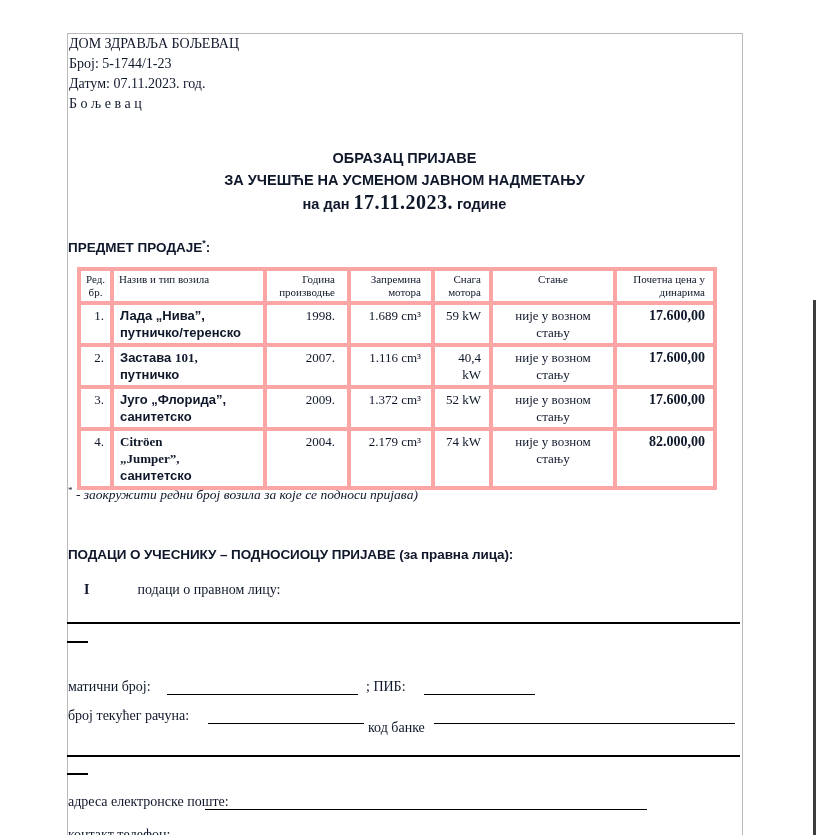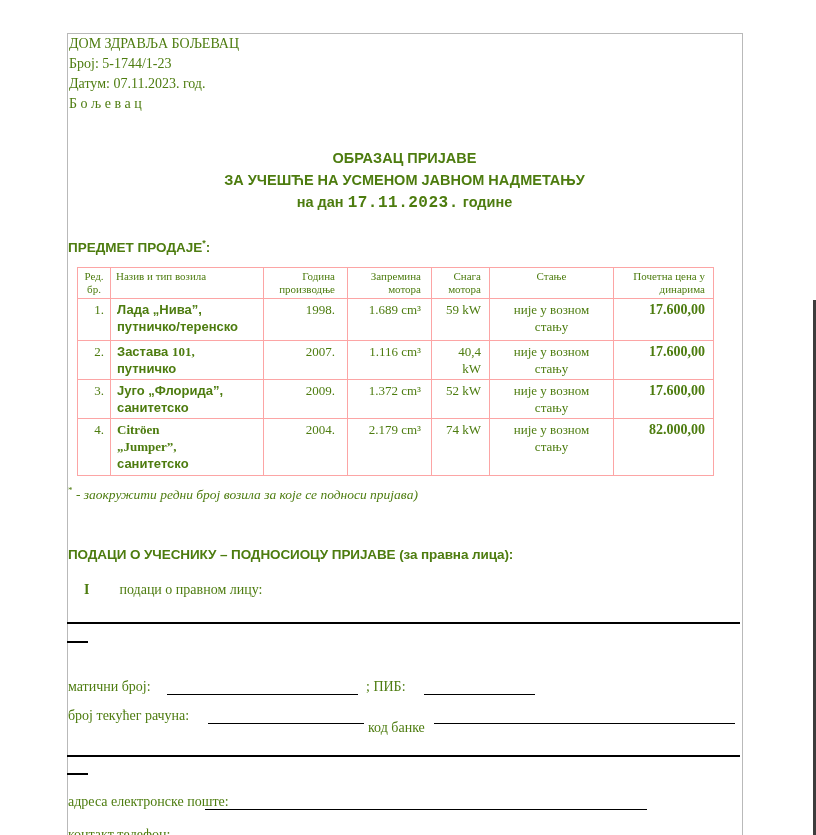--- a/index.html
+++ b/index.html
@@ -1,35 +1,35 @@
 <!DOCTYPE html>
 <html><head>
 <meta charset="utf-8">
 <style>
   html,body{margin:0;padding:0;background:#ffffff;}
   .page{position:relative;width:816px;height:835px;background:#ffffff;overflow:hidden;
-        font-family:"Liberation Serif",serif;color:#4d7c0f;}
+        font-family:"Liberation Serif",serif;color:#0f172a;}
   
   .boundary{position:absolute;left:67px;top:33px;width:674px;height:830px;
             border:1px solid #b9b9b9;border-bottom:none;}
   .edge-line{position:absolute;left:813px;top:300px;width:3px;height:535px;background:#3d3d3d;}
 
   .header-block{position:absolute;left:69px;top:34px;font-size:14px;line-height:20px;}
 
   .title-block{position:absolute;left:67px;top:147px;width:675px;text-align:center;
                font-family:"Liberation Sans",sans-serif;font-weight:bold;font-size:14.5px;}
   .title-block .tl{line-height:22px;}
-  .date-serif{font-family:Liberation Mono, monospace;font-size:16px;letter-spacing:.5px;}
+  .date-serif{font-family:Liberation Serif, serif;font-size:20px;letter-spacing:.5px;}
 
   .subject-heading{position:absolute;left:68px;top:238px;
                    font-family:"Liberation Sans",sans-serif;font-weight:bold;font-size:13.5px;}
   sup{font-size:9px;}
 
   .vtable{position:absolute;left:77px;top:267px;width:636px;border-collapse:collapse;table-layout:fixed;}
-  .vtable th,.vtable td{border:1px solid #fca5a5;vertical-align:top;background:#fff;}
+  .vtable th,.vtable td{border:4px solid #fca5a5;vertical-align:top;background:#fff;}
   .vtable thead th{font-weight:normal;font-size:11px;line-height:13px;padding:2px 5px;height:24px;}
   .vtable td{font-size:13px;line-height:17px;padding:2px 6px;}
   .c0{text-align:right;}
   .c1{text-align:left;}
   .c2{text-align:right;padding-right:12px !important;}
   .c3{text-align:right;padding-right:10px !important;}
   .c4{text-align:right;padding-right:8px !important;}
   .c5{text-align:center;}
   .c6{text-align:right;padding-right:8px !important;}
   .nm{font-family:"Liberation Sans",sans-serif;font-weight:bold;}
@@ -38,21 +38,21 @@
   .price-txt{font-weight:bold;font-size:14px;font-family:"Liberation Serif",serif;text-align:center;}
 
   .footnote{position:absolute;left:68px;top:485px;font-size:13.5px;}
   .footnote .fn-text{font-style:italic;}
 
   .heading2{position:absolute;left:68px;top:539px;font-family:"Liberation Sans",sans-serif;
             font-weight:bold;font-size:13.5px;letter-spacing:-.1px;margin-top:8px;}
 
   .item1{position:absolute;left:84px;top:582px;font-size:14px;}
   .item1 .roman{font-weight:bold;}
-  .item1 .item-text{margin-left:30px;}
+  .item1 .item-text{margin-left:48px;}
 
   .fill-line{position:absolute;background:#000;height:2px;}
   .l-long1{left:67px;top:622px;width:673px;}
   .l-stub1{left:67px;top:641px;width:21px;}
   .l-long2{left:67px;top:755px;width:673px;}
   .l-stub2{left:67px;top:773px;width:21px;}
 
   .caption{position:absolute;left:67px;top:644px;width:675px;text-align:center;
            font-style:italic;font-size:11.5px;}
 

